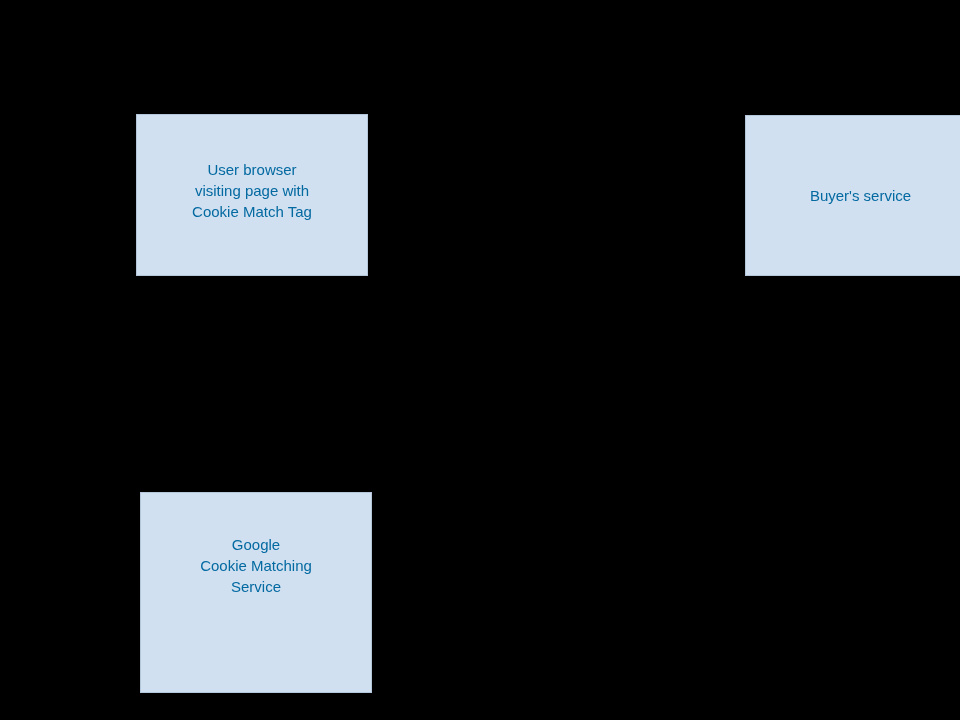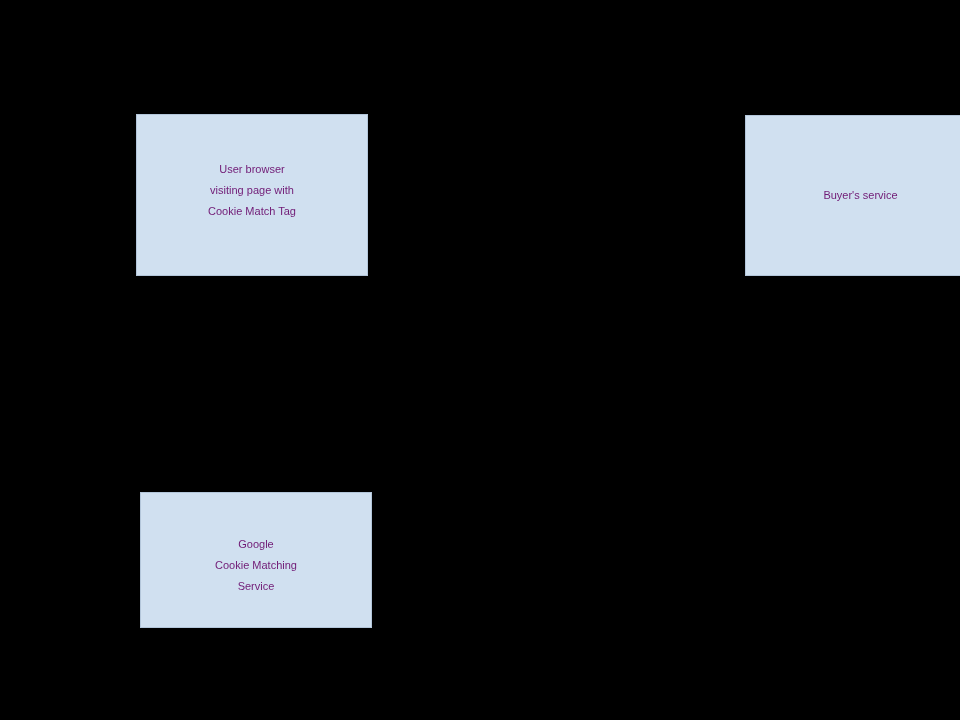--- a/index.html
+++ b/index.html
@@ -21,22 +21,22 @@
   }
 
   
   .node {
     position: absolute;
     box-sizing: border-box;
     background: #d0e0f0;
     border: 1px solid #b3c6da;
     display: flex;
     justify-content: center;
-    color: #701a75;
-    font-size: 11px;
+    color: #0369a1;
+    font-size: 15px;
     line-height: 21px;
     text-align: center;
     white-space: pre-line;
     -webkit-font-smoothing: antialiased;
   }
 
   
   .node.align-upper {
     align-items: flex-start;
   }
@@ -66,21 +66,21 @@
     top: 115px;
     width: 231px;
     height: 161px;
     margin-left: 48px;
   }
 
   #node-google-cookie-matching {
     left: 140px;
     top: 492px;
     width: 232px;
-    height: 136px;
+    height: 201px;
   }
   #node-google-cookie-matching .node-label {
     margin-top: 41px;
   }
 </style>
 </head>
 <body>
 
 <div id="canvas">
 

